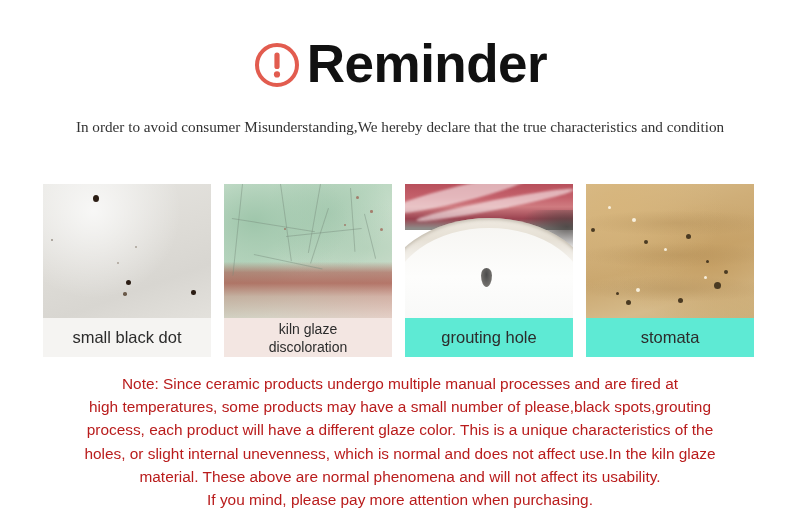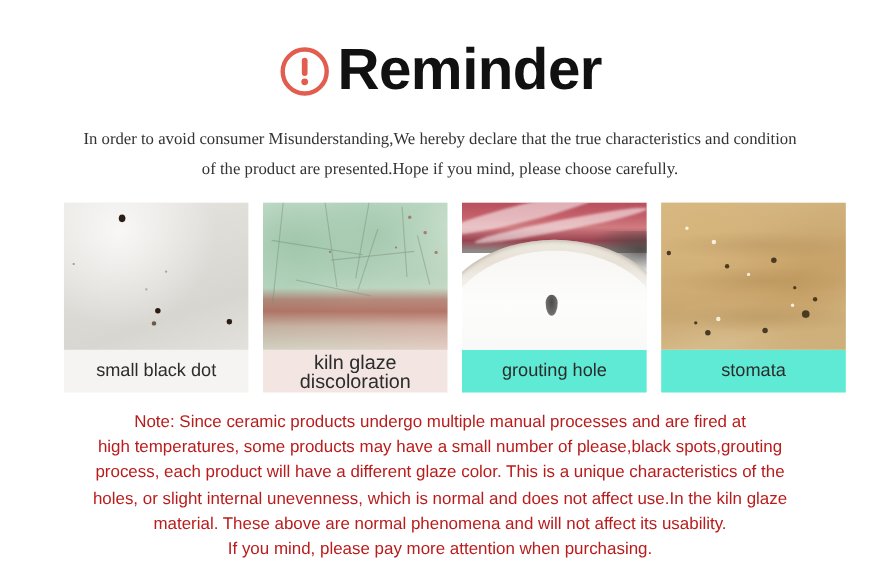--- a/index.html
+++ b/index.html
@@ -23,34 +23,34 @@
 
   
   .subtitle{
     position:absolute; left:28px; top:113px; width:744px;
     text-align:center; font-size:15.2px; line-height:27px; color:#333;font-family:Liberation Serif, serif;
   }
   .subtitle div{ white-space:nowrap; }
 
   
   .cards{
-    position:absolute; left:58px; top:184px; width:711px; height:173px;
+    position:absolute; left:43px; top:184px; width:711px; height:173px;
     display:flex; justify-content:space-between;
   }
   .card{
     width:168px; height:173px; position:relative; overflow:hidden;
     display:flex; flex-direction:column;
   }
   .card-img{ position:relative; width:168px; height:134px; overflow:hidden; }
   .card-cap{
     flex:1 1 auto; display:flex; align-items:center; justify-content:center;
     text-align:center; font-size:16.5px; color:#2c2c2c; line-height:19px;
     padding:0 4px; box-sizing:border-box;
   }
-  .cap-two{ font-size:18px; line-height:18px; }
+  .cap-two{ font-size:14px; line-height:18px; }
 
   
   .img-dot{
     background:
       radial-gradient(circle at 30% 20%, rgba(255,255,255,.75) 0%, rgba(255,255,255,0) 55%),
       linear-gradient(160deg,#e7e6e2 0%,#dedcd7 45%,#d8d6d1 72%,#e3e1dc 100%);
   }
   .img-dot .sp{ position:absolute; border-radius:50%; background:#2b1d14; }
 
   
@@ -137,21 +137,20 @@
     <svg class="warn-icon" viewBox="0 0 48 48">
       <circle cx="24" cy="24" r="20" fill="none" stroke="#E25C4F" stroke-width="4"></circle>
       <rect x="21.4" y="11.5" width="5.2" height="16.5" rx="2.6" fill="#E25C4F"></rect>
       <circle cx="24" cy="33.4" r="3.1" fill="#E25C4F"></circle>
     </svg>
     <span class="title-text">Reminder</span>
   </div>
 
   <div class="subtitle">
     <div>In order to avoid consumer Misunderstanding,We hereby declare that the true characteristics and condition</div>
-    <div>of the product are presented.Hope if you mind, please choose carefully.</div>
   </div>
 
   <div class="cards">
 
     <div class="card">
       <div class="card-img img-dot">
         <span class="sp" style="left:50px;top:11px;width:6px;height:7px;"></span>
         <span class="sp" style="left:83px;top:96px;width:5px;height:5px;"></span>
         <span class="sp" style="left:80px;top:108px;width:3.5px;height:3.5px;background:#6a5a4a;"></span>
         <span class="sp" style="left:148px;top:106px;width:4.5px;height:4.5px;"></span>

